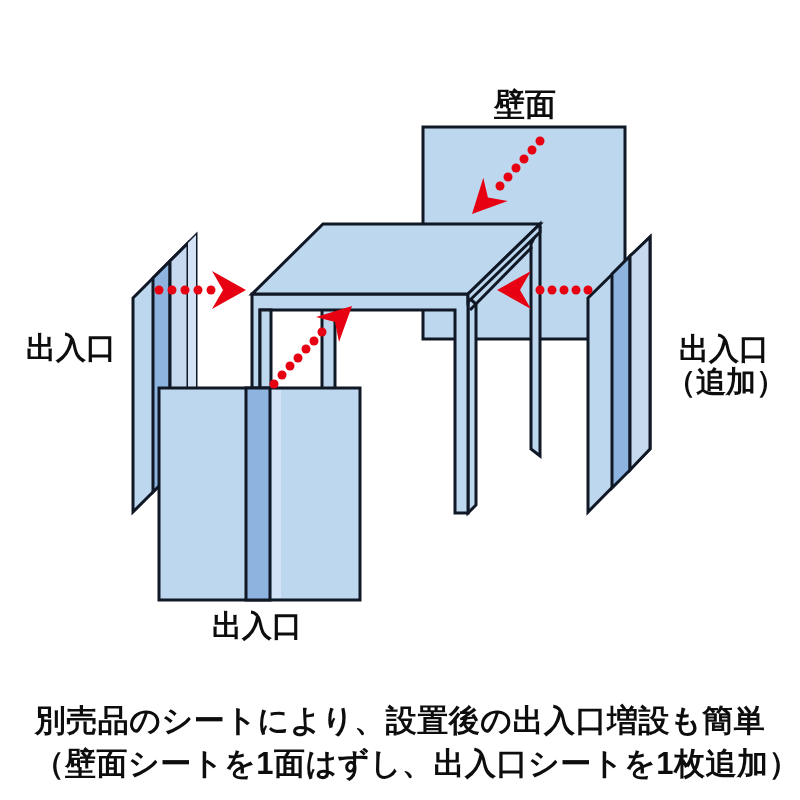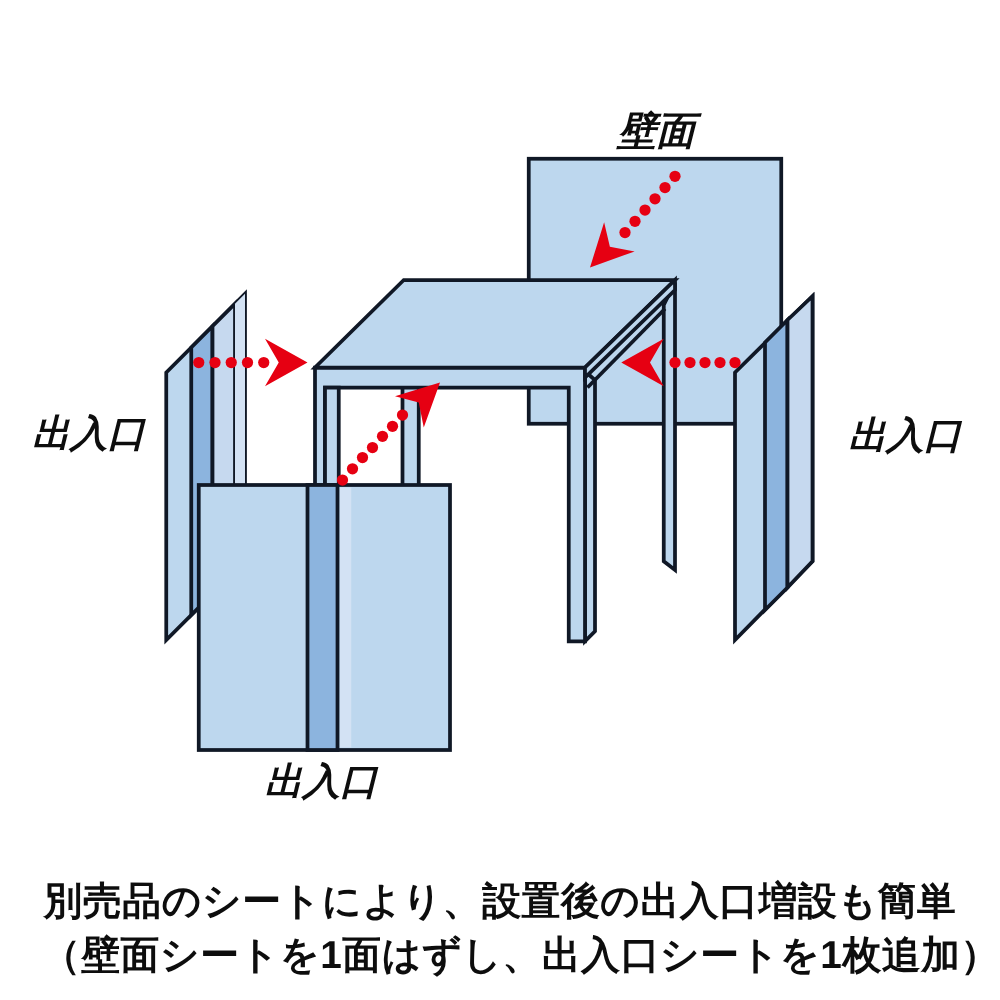--- a/index.html
+++ b/index.html
@@ -14,21 +14,21 @@
   }
   html,body{margin:0;padding:0;}
   body{background:var(--bg);font-family:"Liberation Sans","DejaVu Sans",sans-serif;}
   .page{
     position:relative;width:800px;height:800px;background:var(--bg);
     overflow:hidden;color:var(--text-color);
   }
   .diagram-svg{position:absolute;left:0;top:0;}
   .dlabel{
     position:absolute;font-weight:700;color:var(--text-color);
-    font-size:30px;line-height:33px;white-space:nowrap;font-style:italic;
+    font-size:30px;line-height:33px;white-space:nowrap;
   }
   .wall-label{left:470px;top:88px;width:110px;text-align:center;font-size:31px;}
   .left-entrance-label{left:26px;top:331px;}
   .front-entrance-label{left:212px;top:609px;}
   .right-entrance-label{left:666px;top:332px;}
   .right-entrance-label .l1{padding-left:13px;}
   .caption-line{
     position:absolute;left:0;width:800px;text-align:center;
     font-size:31px;font-weight:700;letter-spacing:0.5px;color:var(--text-color);
     white-space:nowrap;
@@ -125,18 +125,19 @@
   </svg>
 
   <div class="dlabel wall-label">壁面</div>
 
   <div class="dlabel left-entrance-label">出入口</div>
 
   <div class="dlabel front-entrance-label">出入口</div>
 
   <div class="dlabel right-entrance-label">
     <div class="l1">出入口</div>
+    <div class="l2">（追加）</div>
   </div>
 
   <div class="caption-line caption-1">別売品のシートにより、設置後の出入口増設も簡単</div>
   <div class="caption-line caption-2">（壁面シートを1面はずし、出入口シートを1枚追加）</div>
 
 </div>
 
 </body></html>

